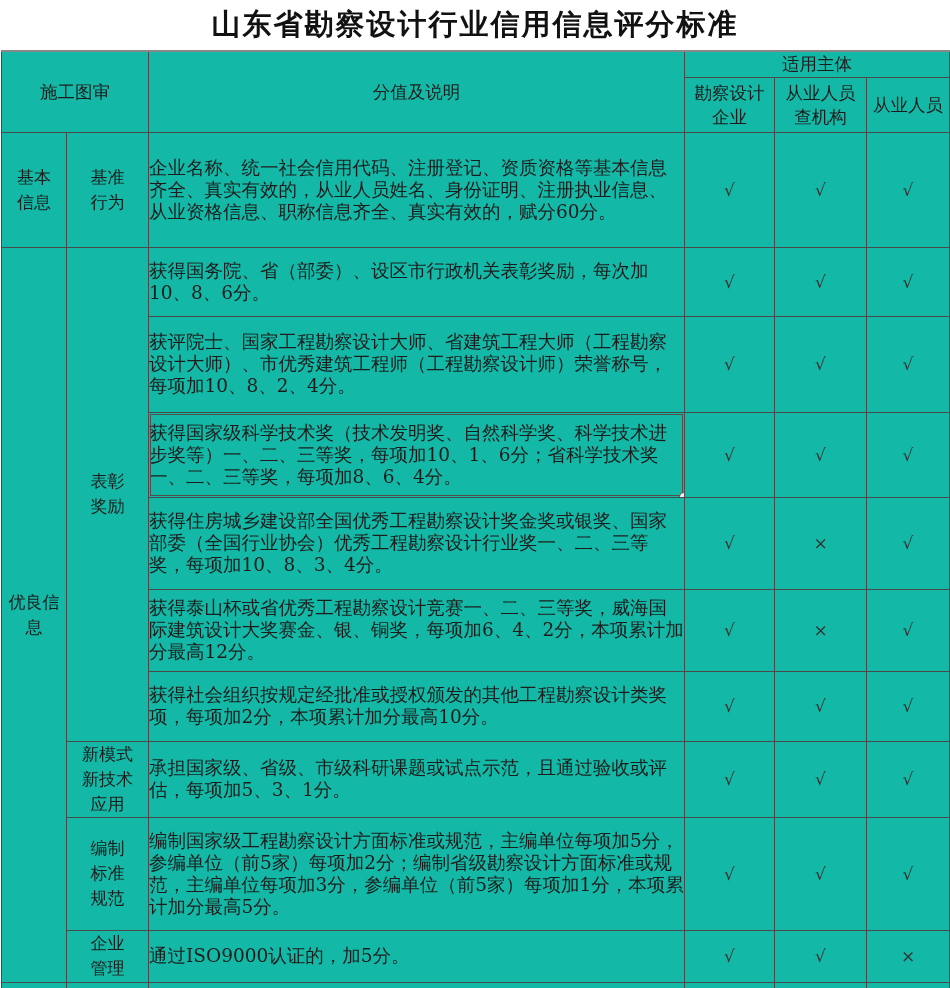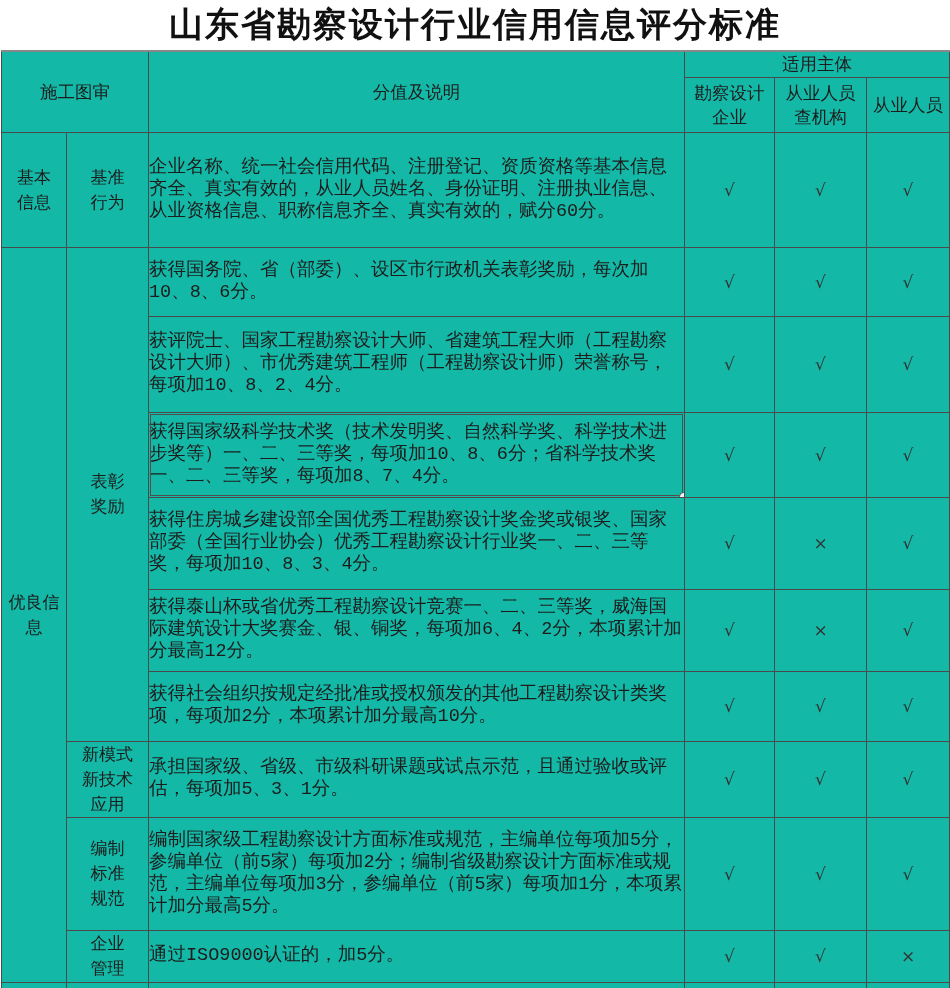--- a/index.html
+++ b/index.html
@@ -7,21 +7,21 @@
     position:relative;
     width:950px;height:988px;
     overflow:hidden;
     background:#fff;
     font-family:"DejaVu Serif","Liberation Serif",serif;
     color:#1c1c1c;
   }
   .title{
     height:50px;
     display:flex;align-items:center;justify-content:center;
-    font-size:34px;font-weight:bold;letter-spacing:2px;
+    font-size:29px;font-weight:bold;letter-spacing:2px;
     color:#111;
   }
   table.sheet{
     width:948px;
     margin-left:1px;
     border-collapse:collapse;
     table-layout:fixed;
     border-top:2px solid #888;
   }
   table.sheet td,table.sheet th{
@@ -61,21 +61,20 @@
     text-align:center;
     font-size:17px;
     white-space:pre-line;
     line-height:25px;
   }
   .desc{
     text-align:left;
     font-size:18.5px;
     line-height:22px;
     padding:2px 3px 2px 5px;
-    font-family:Liberation Mono, monospace;
   }
   .mark{
     text-align:center;
     font-size:17px;
     color:#333;
   }
   td.selected{position:relative;}
   .sel-box{
     position:absolute;
     left:-1px;top:-1px;right:-1px;bottom:-1px;
@@ -146,21 +145,21 @@
 
     <tr class="r2">
       <td class="desc">获评院士、国家工程勘察设计大师、省建筑工程大师（工程勘察设计大师）、市优秀建筑工程师（工程勘察设计师）荣誉称号，每项加10、8、2、4分。</td>
       <td class="mark">√</td>
       <td class="mark">√</td>
       <td class="mark">√</td>
     </tr>
 
     <tr class="r3">
       <td class="desc selected">
-        <span>获得国家级科学技术奖（技术发明奖、自然科学奖、科学技术进步奖等）一、二、三等奖，每项加10、8、6分；省科学技术奖一、二、三等奖，每项加8、7、4分。</span>
+        <span>获得国家级科学技术奖（技术发明奖、自然科学奖、科学技术进步奖等）一、二、三等奖，每项加10、1、6分；省科学技术奖一、二、三等奖，每项加8、6、4分。</span>
         <div class="sel-box"></div>
         <div class="sel-handle"></div>
       </td>
       <td class="mark">√</td>
       <td class="mark">√</td>
       <td class="mark">√</td>
     </tr>
 
     <tr class="r4">
       <td class="desc">获得住房城乡建设部全国优秀工程勘察设计奖金奖或银奖、国家部委（全国行业协会）优秀工程勘察设计行业奖一、二、三等奖，每项加10、8、3、4分。</td>

